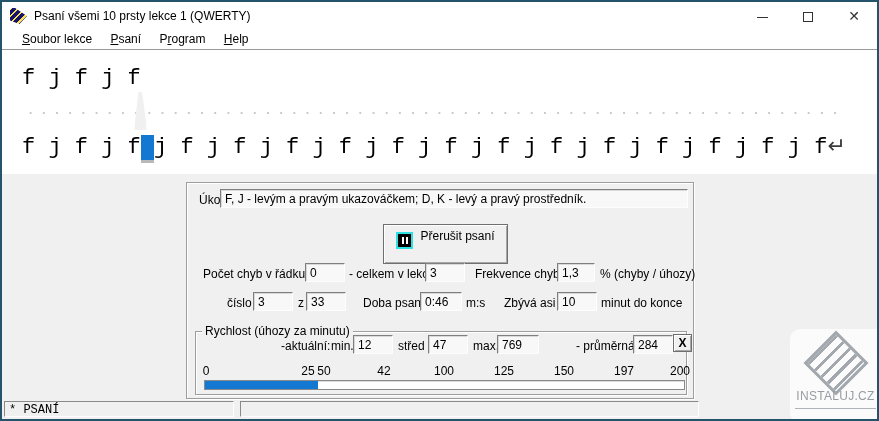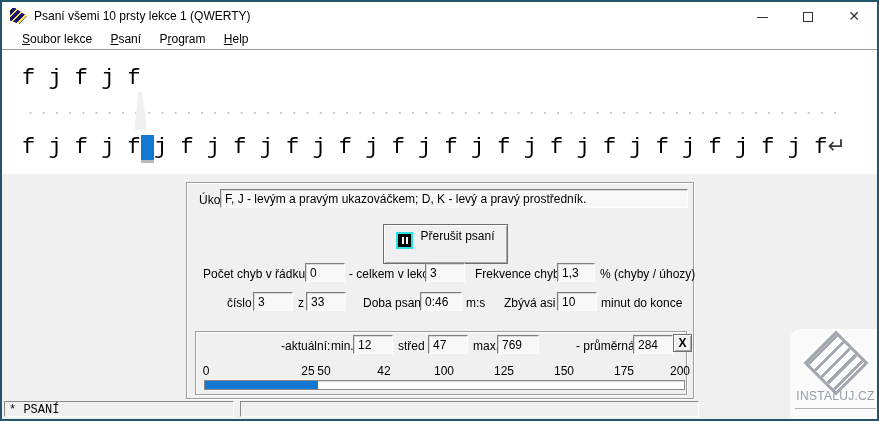--- a/index.html
+++ b/index.html
@@ -129,39 +129,40 @@
       <span class="lbl" style="left:111px; top:113px;">z</span>
       <div class="fld" style="left:119px; top:109px; width:40px;">33</div>
       <span class="lbl" style="left:176px; top:113px;">Doba psaní</span>
       <div class="fld" style="left:233px; top:109px; width:42px;">0:46</div>
       <span class="lbl" style="left:279px; top:113px;">m:s</span>
       <span class="lbl" style="left:317px; top:113px;">Zbývá asi</span>
       <div class="fld" style="left:370px; top:109px; width:40px;">10</div>
       <span class="lbl" style="left:414px; top:113px;">minut do konce</span>
 
       <div class="group">
+        <span class="group-legend">Rychlost (úhozy za minutu)</span>
         <span class="lbl" style="left:85px; top:7px;">-aktuální:</span>
         <span class="lbl" style="left:135px; top:7px;">min.</span>
         <div class="fld" style="left:157px; top:3px; width:40px;">12</div>
         <span class="lbl" style="left:202px; top:7px;">střed</span>
         <div class="fld" style="left:232px; top:3px; width:40px;">47</div>
         <span class="lbl" style="left:277px; top:7px;">max.</span>
         <div class="fld" style="left:301px; top:3px; width:42px;">769</div>
         <span class="lbl" style="left:380px; top:7px;">- průměrná</span>
         <div class="fld" style="left:437px; top:3px; width:40px;">284</div>
         <div class="btn3d xbtn">X</div>
 
         <span class="scale-lbl" style="left:10px;">0</span>
         <span class="scale-lbl" style="left:68px;margin-left:44px;">25</span>
         <span class="scale-lbl" style="left:128px;">50</span>
         <span class="scale-lbl" style="left:188px;">42</span>
         <span class="scale-lbl" style="left:248px;">100</span>
         <span class="scale-lbl" style="left:308px;">125</span>
         <span class="scale-lbl" style="left:368px;">150</span>
-        <span class="scale-lbl" style="left:428px;">175</span>
+        <span class="scale-lbl" style="left:428px;">197</span>
         <span class="scale-lbl" style="left:484px;">200</span>
 
         <div class="track">
           <div class="track-fill" style="width: 23.5%;"></div>
         </div>
       </div>
     </div>
   </div>
 
   <div class="statusbar">

